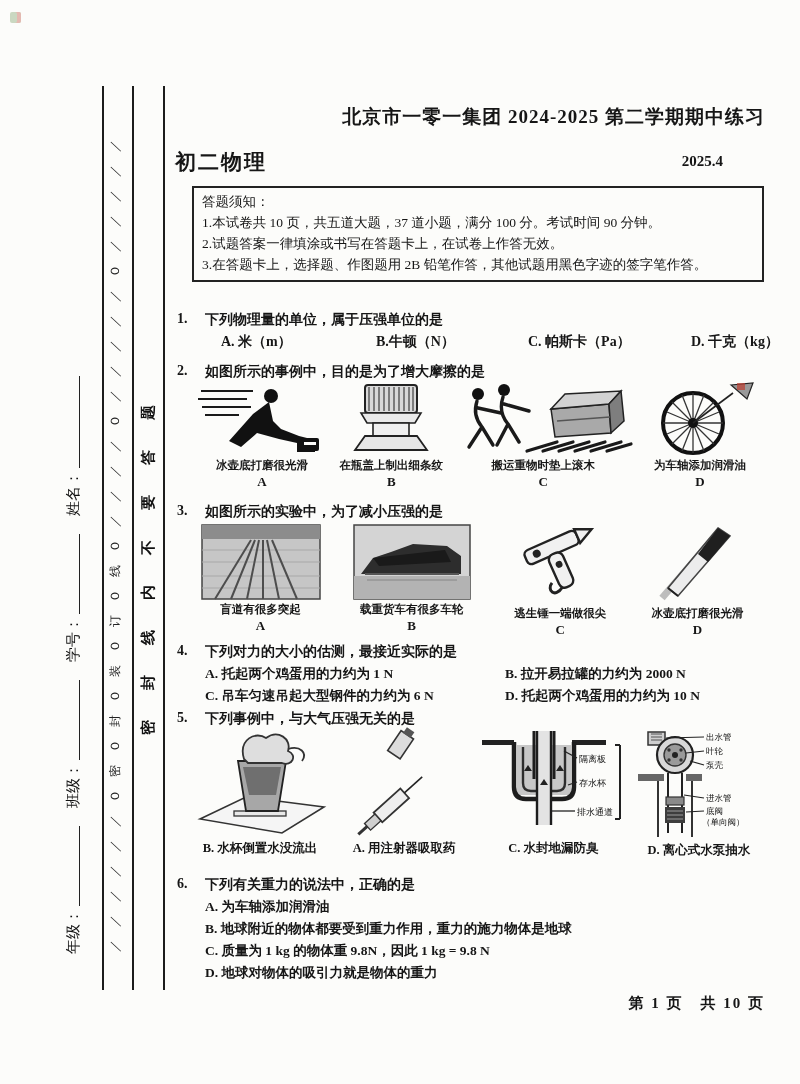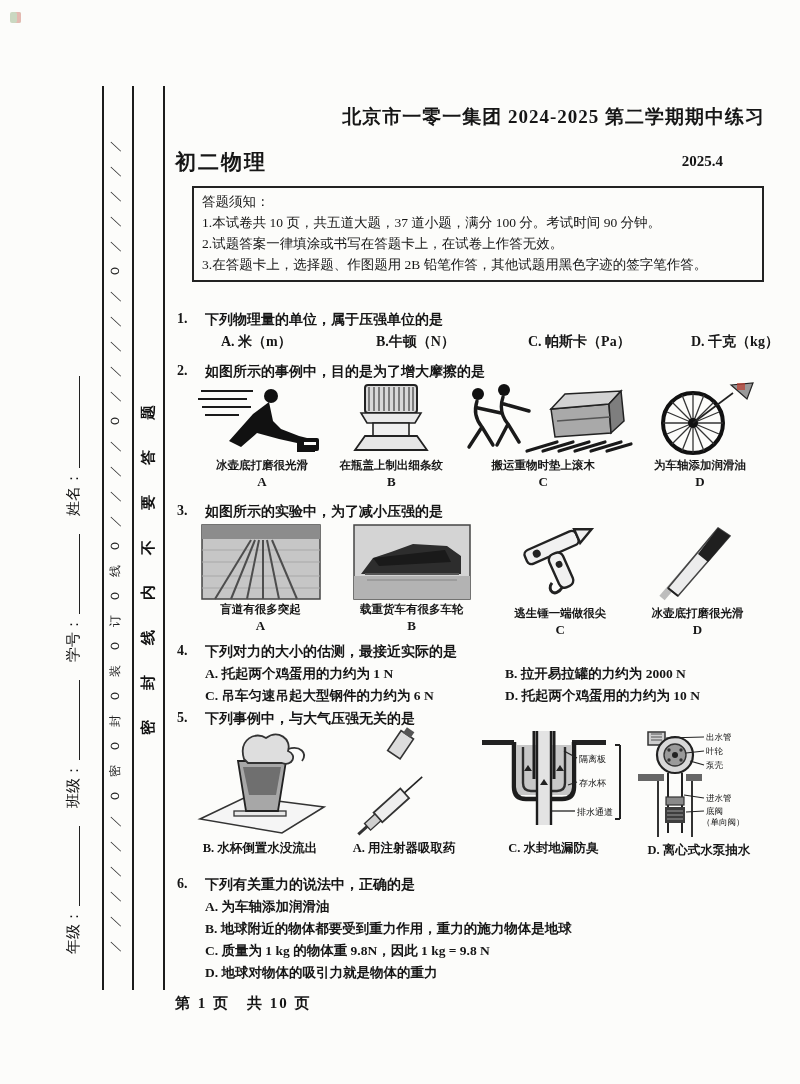--- a/index.html
+++ b/index.html
@@ -27,21 +27,21 @@
   .stem{position:absolute;left:177px;width:590px;font-size:14px;font-weight:600;display:flex;}
   .stem .num{width:28px;flex:none;}
   .optrow{position:absolute;left:221px;width:560px;display:flex;font-size:14px;font-weight:700;}
   .optrow span{flex:none;}
   .optline{position:absolute;font-size:13.5px;font-weight:600;}
   .figrow{position:absolute;display:flex;justify-content:space-between;}
   .fig{display:flex;flex-direction:column;align-items:center;}
   .cap{font-size:11.5px;font-weight:bold;margin-top:2px;white-space:nowrap;}
   .letter{font-size:13px;font-weight:bold;margin-top:1px;}
   .cap5{font-size:12.5px;font-weight:bold;margin-top:3px;white-space:nowrap;}
-  .footer{position:absolute;left:175px;top:994px;width:590px;text-align:left;
+  .footer{position:absolute;left:175px;top:994px;width:590px;text-align:right;
           font-size:15px;font-weight:600;letter-spacing:2px;}
   svg{display:block;}
 </style>
 </head>
 <body>
 
 <div class="page">
 
   <div class="speck"></div>
 

